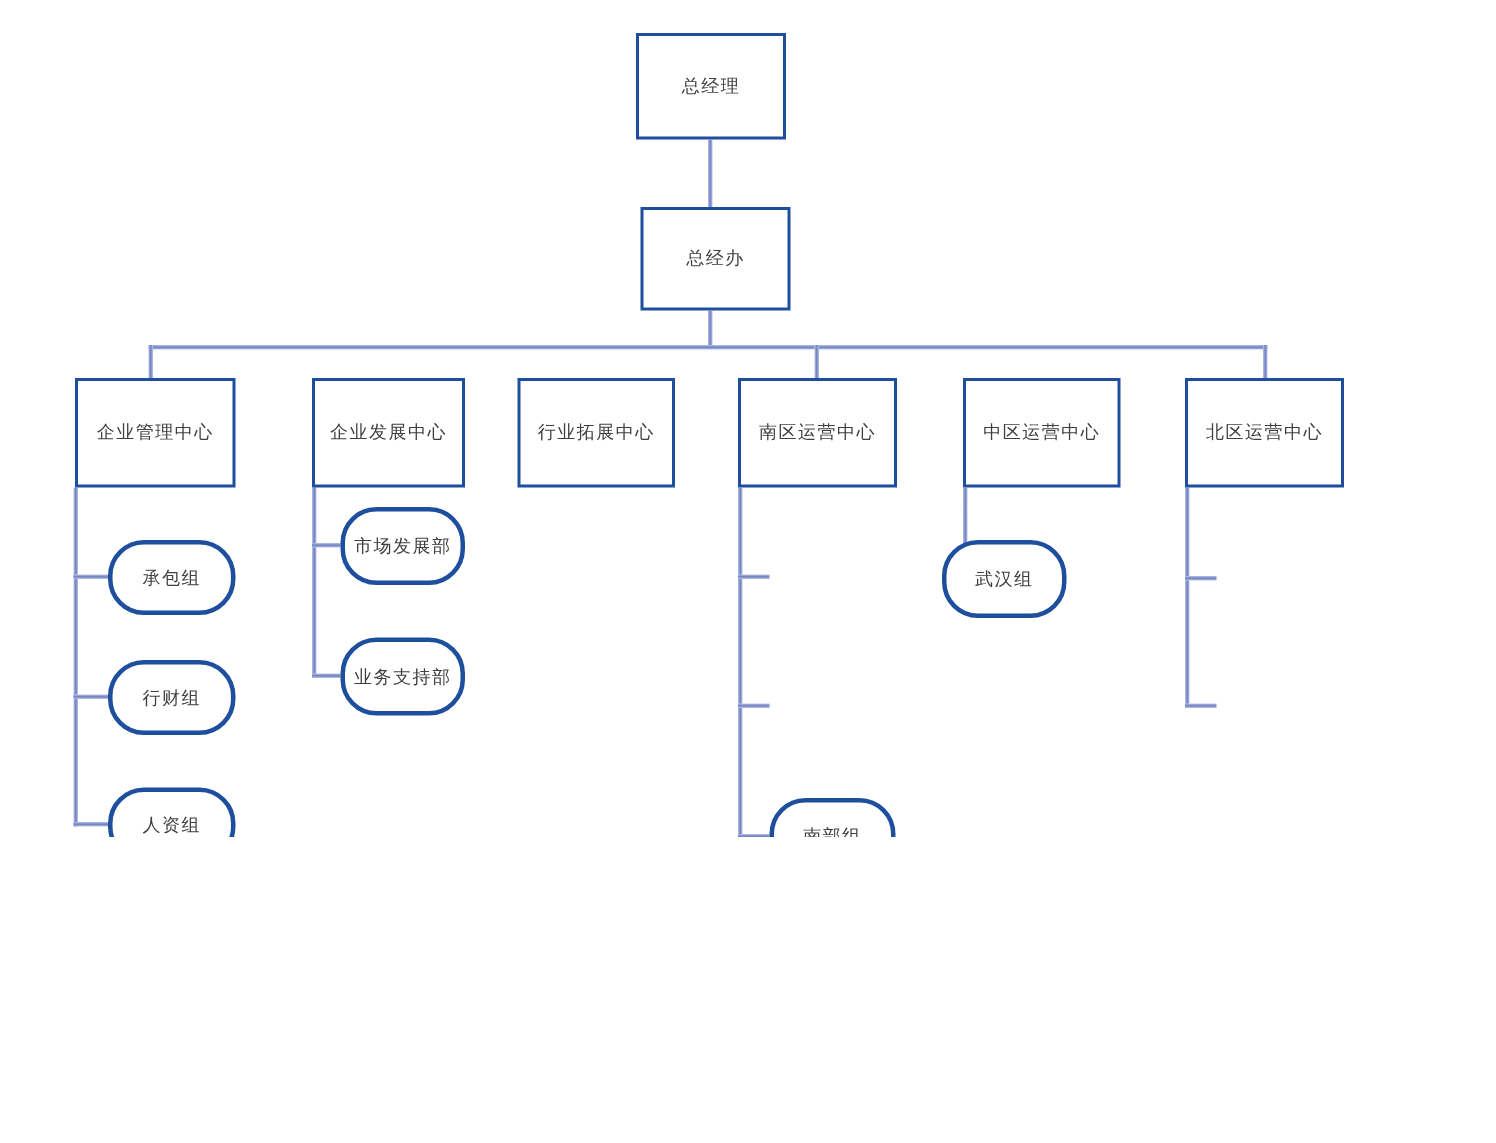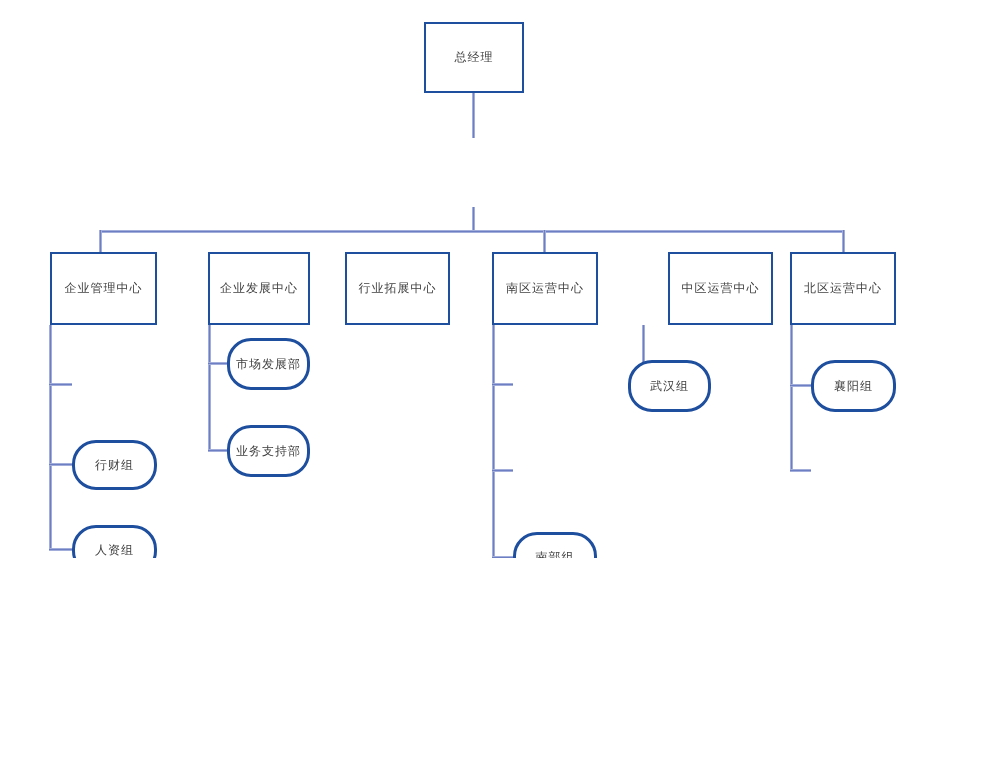--- a/index.html
+++ b/index.html
@@ -48,40 +48,46 @@
   <div class="hline" style="left:642px;top:384px;width:21px"></div>
 
   <div class="vline" style="left:790px;top:325px;height:147px"></div>
   <div class="hline" style="left:790px;top:384px;width:21px"></div>
   <div class="hline" style="left:790px;top:469px;width:21px"></div>
 
   <div class="node" style="left:424px;top:22px;width:100px;height:71px">
     <span>总经理</span>
   </div>
 
+  <div class="node" style="left:427px;top:138px;width:100px;height:69px">
+    <span>总经办</span>
+  </div>
 
   <div class="node" style="left:50px;top:252px;width:107px;height:73px">
     <span>企业管理中心</span>
   </div>
   <div class="node" style="left:208px;top:252px;width:102px;height:73px">
     <span>企业发展中心</span>
   </div>
   <div class="node" style="left:345px;top:252px;width:105px;height:73px">
     <span>行业拓展中心</span>
   </div>
   <div class="node" style="left:492px;top:252px;width:106px;height:73px">
     <span>南区运营中心</span>
   </div>
-  <div class="node" style="left:668px;top:252px;width:105px;height:73px">
+  <div class="node" style="left:642px;top:252px;width:105px;height:73px">
     <span>中区运营中心</span>
   </div>
   <div class="node" style="left:790px;top:252px;width:106px;height:73px">
     <span>北区运营中心</span>
   </div>
 
+  <div class="node sm" style="left:72px;top:360px;width:85px;height:50px">
+    <span>承包组</span>
+  </div>
   <div class="node sm" style="left:72px;top:440px;width:85px;height:50px">
     <span>行财组</span>
   </div>
   <div class="node sm" style="left:72px;top:525px;width:85px;height:50px">
     <span>人资组</span>
   </div>
 
   <div class="node sm" style="left:227px;top:338px;width:83px;height:52px">
     <span>市场发展部</span>
   </div>
@@ -90,17 +96,14 @@
   </div>
 
   <div class="node sm" style="left:513px;top:532px;width:84px;height:51px">
     <span>南部组</span>
   </div>
 
   <div class="node sm" style="left:628px;top:360px;width:83px;height:52px">
     <span>武汉组</span>
   </div>
 
-  <div class="node sm" style="left:811px;top:360px;width:85px;height:52px">
-    <span>襄阳组</span>
-  </div>
 
 </div>
 
 </body></html>

